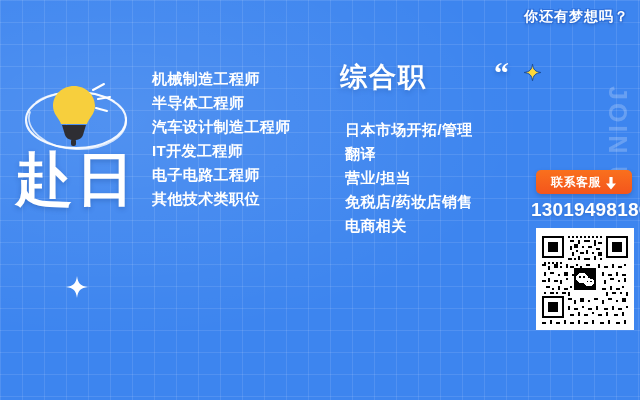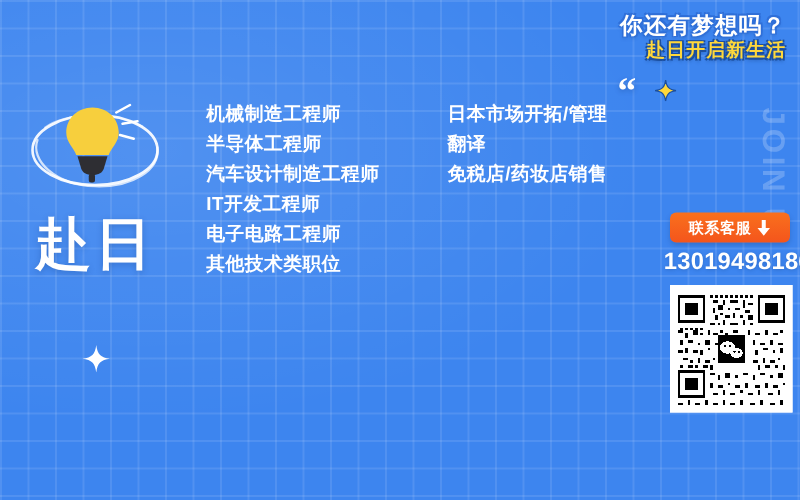--- a/index.html
+++ b/index.html
@@ -32,23 +32,23 @@
   }
   .bulb-wrap {
     position: relative;
     width: 116px;
     height: 78px;
     margin-left: 4px;
   }
   .bulb-wrap svg { position: absolute; left: 0; top: 0; }
 
   .brand-title {
-    margin-top: 16px;
-    color: #ffffff;
-    font-size: 45px;
+    margin-top: 0;
+    color: #ffffff;
+    font-size: 58px;
     line-height: 46px;
     font-weight: bold;
     letter-spacing: 3px;
     text-align: center;
     width: 124px;
     text-shadow: 0 2px 5px rgba(20,60,130,0.30);
   }
   .brand-title span { display: block; }
 
   .sparkle {
@@ -71,39 +71,39 @@
     color: #ffffff;
     font-size: 27px;
     font-weight: bold;
     letter-spacing: 2px;
     line-height: 30px;
     margin: 0 0 26px 0;
     text-shadow: 0 2px 5px rgba(20,60,130,0.28);
   }
   .col-list {
     list-style: none;
-    margin: 18px;
+    margin: 5px;
     padding: 0;
   }
   .col-list li {
     color: #ffffff;
     font-size: 15px;
     line-height: 24px;
     font-weight: bold;
     letter-spacing: 0.4px;
     white-space: nowrap;
   }
 
   
   .slogan-1 {
     position: absolute;
     right: 11px;
     top: 8px;
     color: #ffffff;
-    font-size: 18px;
+    font-size: 14px;
     font-weight: bold;
     letter-spacing: 1px;
     text-shadow:
       -1.3px -1.3px 0 #2f6fd8, 1.3px -1.3px 0 #2f6fd8,
       -1.3px  1.3px 0 #2f6fd8, 1.3px  1.3px 0 #2f6fd8,
       0 2px 3px rgba(20,60,130,0.35);
   }
   .slogan-2 {
     position: absolute;
     right: 11px;
@@ -246,29 +246,31 @@
       <li>机械制造工程师</li>
       <li>半导体工程师</li>
       <li>汽车设计制造工程师</li>
       <li>IT开发工程师</li>
       <li>电子电路工程师</li>
       <li>其他技术类职位</li>
     </ul>
   </div>
 
   <div class="col col-general">
+    <div class="col-heading">综合职</div>
     <ul class="col-list">
       <li>日本市场开拓/管理</li>
       <li>翻译</li>
+      <li>营业/担当</li>
       <li>免税店/药妆店销售</li>
+      <li>电商相关</li>
     </ul>
   </div>
 
   <div class="slogan-1">你还有梦想吗？</div>
-  <div class="slogan-2">赴日开启新生活</div>
 
   <div class="quote-mark">“</div>
 
   <div class="star-small">
     <svg width="17" height="17" viewBox="0 0 17 17" xmlns="http://www.w3.org/2000/svg">
       <path d="M8.5 0 C9.3 5.8 11.2 7.7 17 8.5 C11.2 9.3 9.3 11.2 8.5 17 C7.7 11.2 5.8 9.3 0 8.5 C5.8 7.7 7.7 5.8 8.5 0 Z" fill="#ffd83b" stroke="#1c4f9e" stroke-width="1"></path>
     </svg>
   </div>
 
   <div class="joinu">JOIN U</div>

